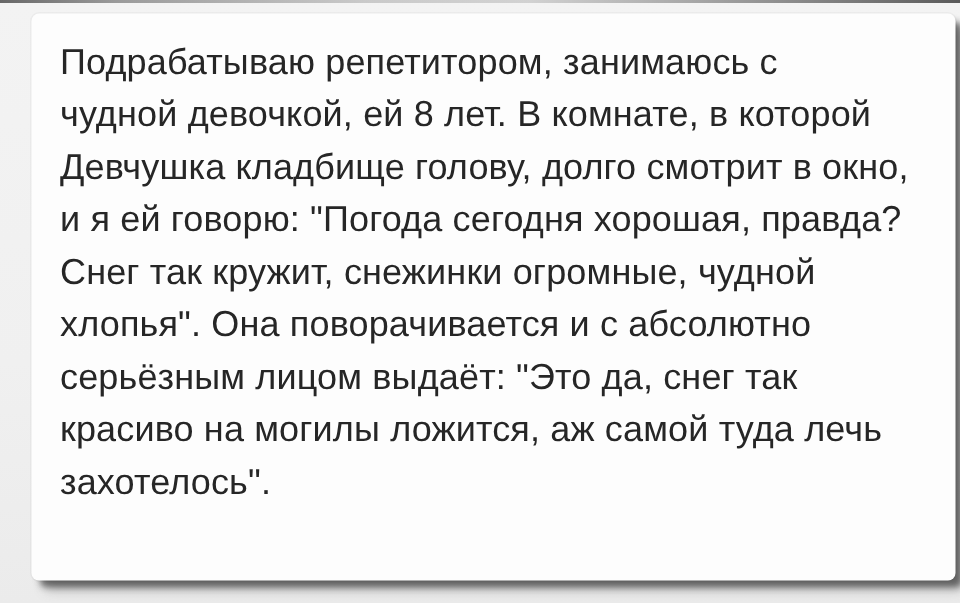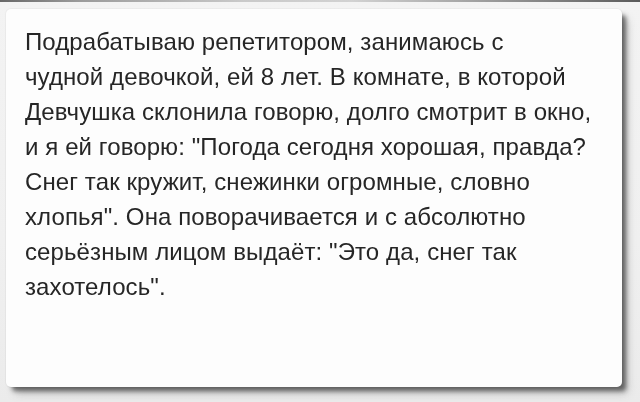--- a/index.html
+++ b/index.html
@@ -20,21 +20,21 @@
     left: 0;
     width: 640px;
     height: 2px;
     background: linear-gradient(90deg,
       #4f4f4f 0%, #8a8a8a 12%, #c2c2c2 38%, #cccccc 55%,
       #9a9a9a 72%, #5a5a5a 92%, #3f3f3f 100%);
     opacity: 0.85;
   }
   .joke-card {
     position: absolute;
-    left: 6px;
+    left: 21px;
     top: 9px;
     width: 616px;
     height: 378px;
     background: #fdfdfd;
     border-radius: 5px;
     box-shadow:
       5px 5px 4px -1px rgba(45, 45, 45, 0.62),
       7px 8px 8px -2px rgba(80, 80, 80, 0.35),
       0 0 0 1px rgba(0, 0, 0, 0.03);
     box-sizing: border-box;
@@ -52,20 +52,21 @@
 </style>
 </head>
 <body>
 
 <div class="top-edge-line"></div>
 
 <div class="joke-card">
   <div class="text-block">
     <div class="line">Подрабатываю репетитором, занимаюсь с</div>
     <div class="line">чудной девочкой, ей 8 лет. В комнате, в которой</div>
-    <div class="line">Девчушка склонила говорю, долго смотрит в окно,</div>
+    <div class="line">Девчушка кладбище голову, долго смотрит в окно,</div>
     <div class="line">и я ей говорю: "Погода сегодня хорошая, правда?</div>
-    <div class="line">Снег так кружит, снежинки огромные, словно</div>
+    <div class="line">Снег так кружит, снежинки огромные, чудной</div>
     <div class="line">хлопья". Она поворачивается и с абсолютно</div>
     <div class="line">серьёзным лицом выдаёт: "Это да, снег так</div>
+    <div class="line">красиво на могилы ложится, аж самой туда лечь</div>
     <div class="line">захотелось".</div>
   </div>
 </div>
 
 </body></html>

